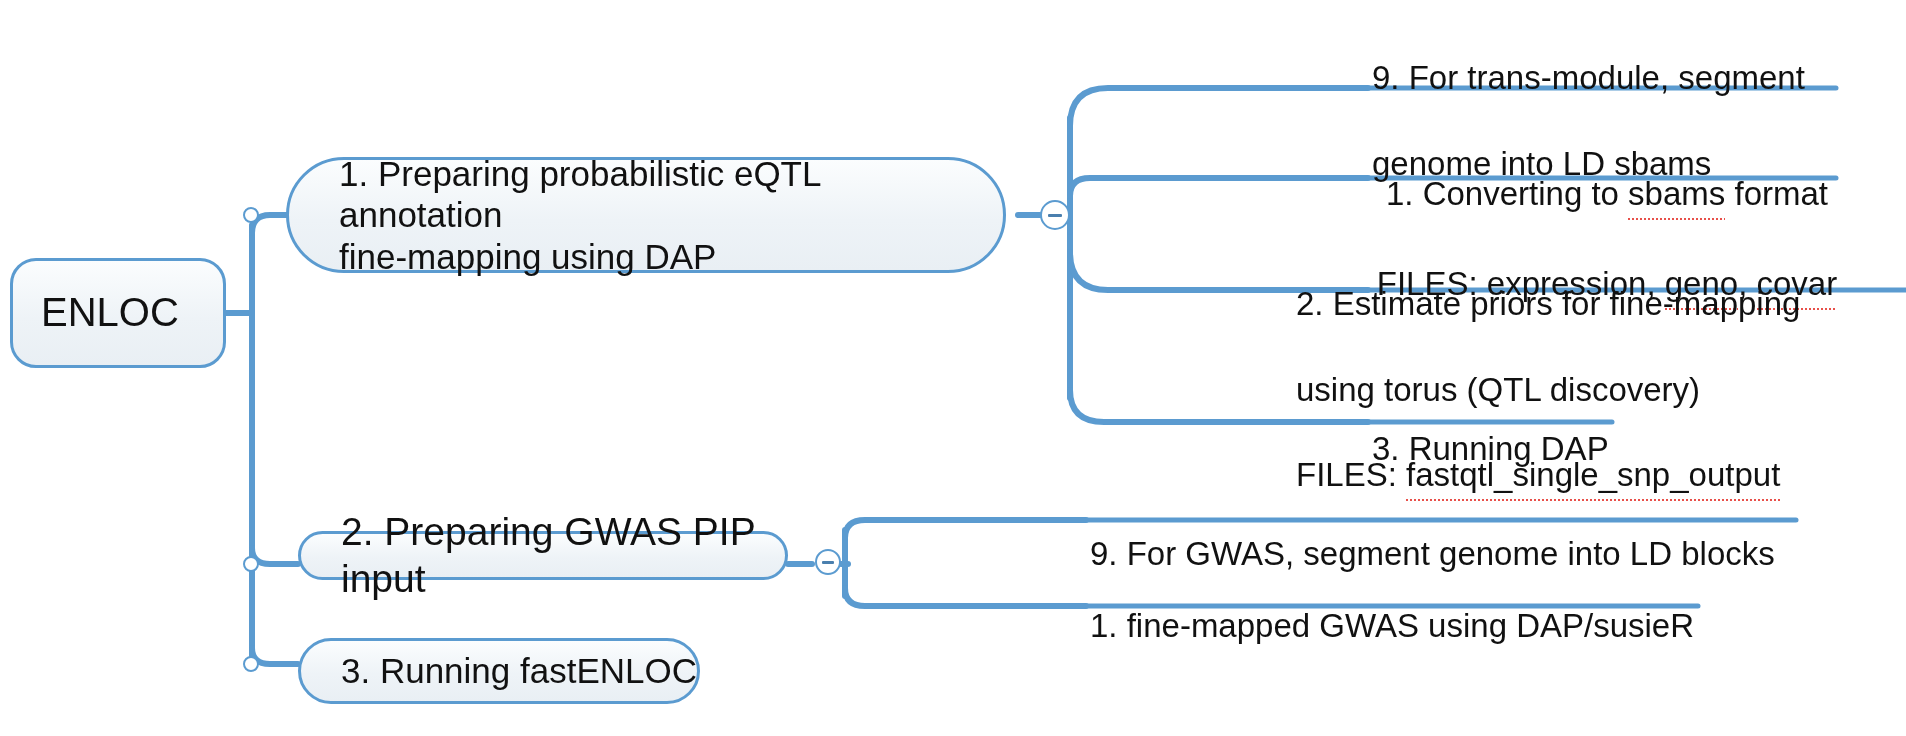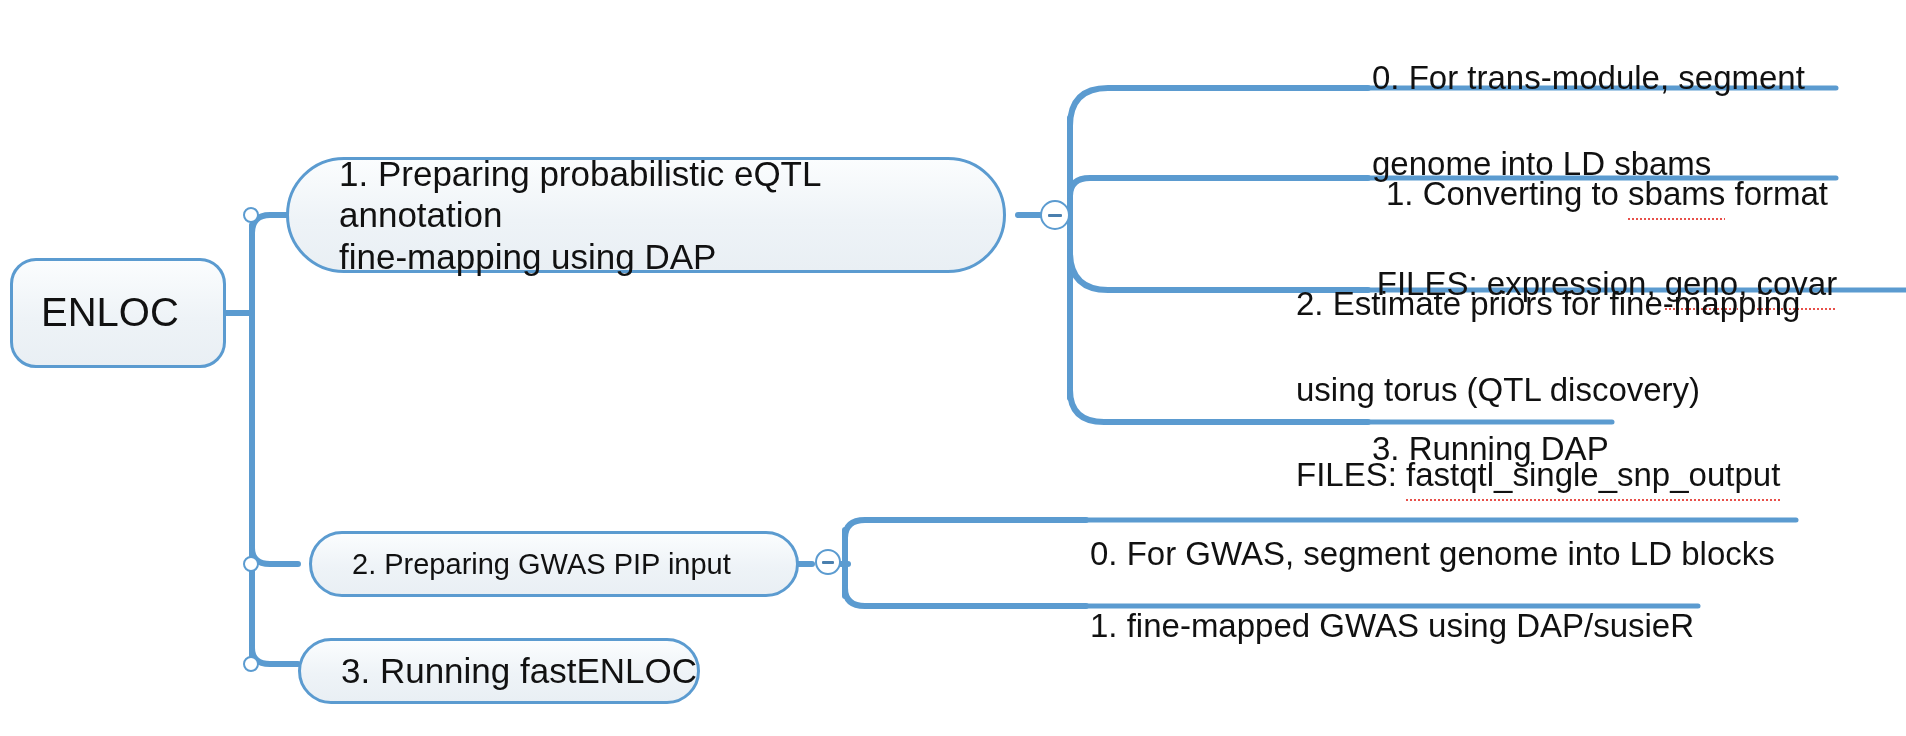--- a/index.html
+++ b/index.html
@@ -68,26 +68,26 @@
     width: 720px;
     height: 116px;
     border-radius: 58px;
     font-size: 35px;
     justify-content: flex-start;
     padding-left: 50px;
     padding-right: 30px;
   }
 
   .node-b2 {
-    left: 309px;
+    left: 298px;
     top: 531px;
     width: 490px;
-    height: 66px;
+    height: 49px;
     border-radius: 33px;
-    font-size: 29px;
+    font-size: 39px;
     justify-content: flex-start;
     padding-left: 40px;
   }
 
   .node-b3 {
     left: 298px;
     top: 638px;
     width: 402px;
     height: 66px;
     border-radius: 33px;
@@ -230,21 +230,21 @@
   <div class="joint joint-1"></div>
   <div class="joint joint-2"></div>
   <div class="joint joint-3"></div>
 
   <div class="node node-b1">1. Preparing probabilistic eQTL annotation
 fine-mapping using DAP</div>
 
   <div class="toggle toggle-b1"></div>
 
   <div class="leaf leaf-1-0">
-    <span>0. For trans-module, segment</span><br>
+    <span>9. For trans-module, segment</span><br>
     <span>genome into LD sbams</span>
   </div>
 
   <div class="leaf leaf-1-1">
     <span>1. Converting to </span><span class="sq">sbams</span><span> format</span><br>
     <span>FILES: expression, </span><span class="sq">geno</span><span>, </span><span class="sq">covar</span>
   </div>
 
   <div class="leaf leaf-1-2">
     <span>2. Estimate priors for fine-mapping</span><br>
@@ -254,21 +254,21 @@
 
   <div class="leaf leaf-1-3">
     <span>3. Running DAP</span>
   </div>
 
   <div class="node node-b2">2. Preparing GWAS PIP input</div>
 
   <div class="toggle toggle-b2r"></div>
 
   <div class="leaf leaf-2-0">
-    <span>0. For GWAS, segment genome into LD blocks</span>
+    <span>9. For GWAS, segment genome into LD blocks</span>
   </div>
 
   <div class="leaf leaf-2-1">
     <span>1. fine-mapped GWAS using DAP/susieR</span>
   </div>
 
   <div class="node node-b3">3. Running fastENLOC</div>
 
 </div>
 

